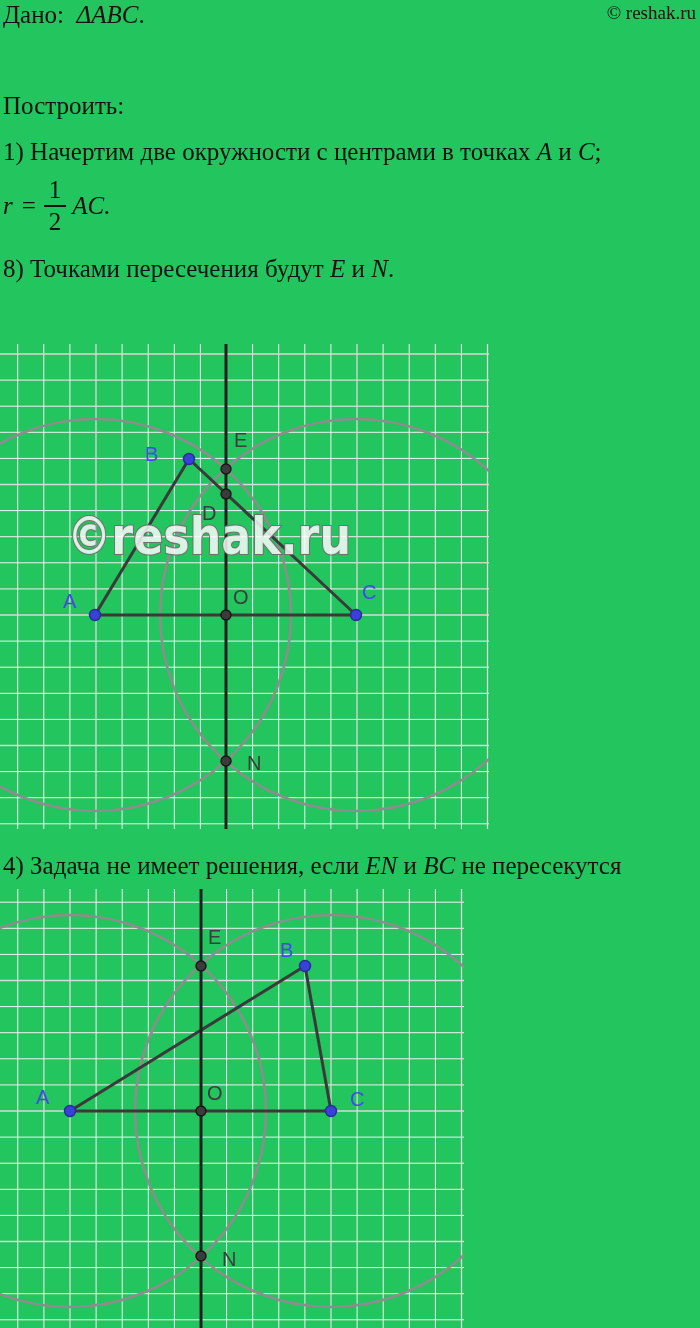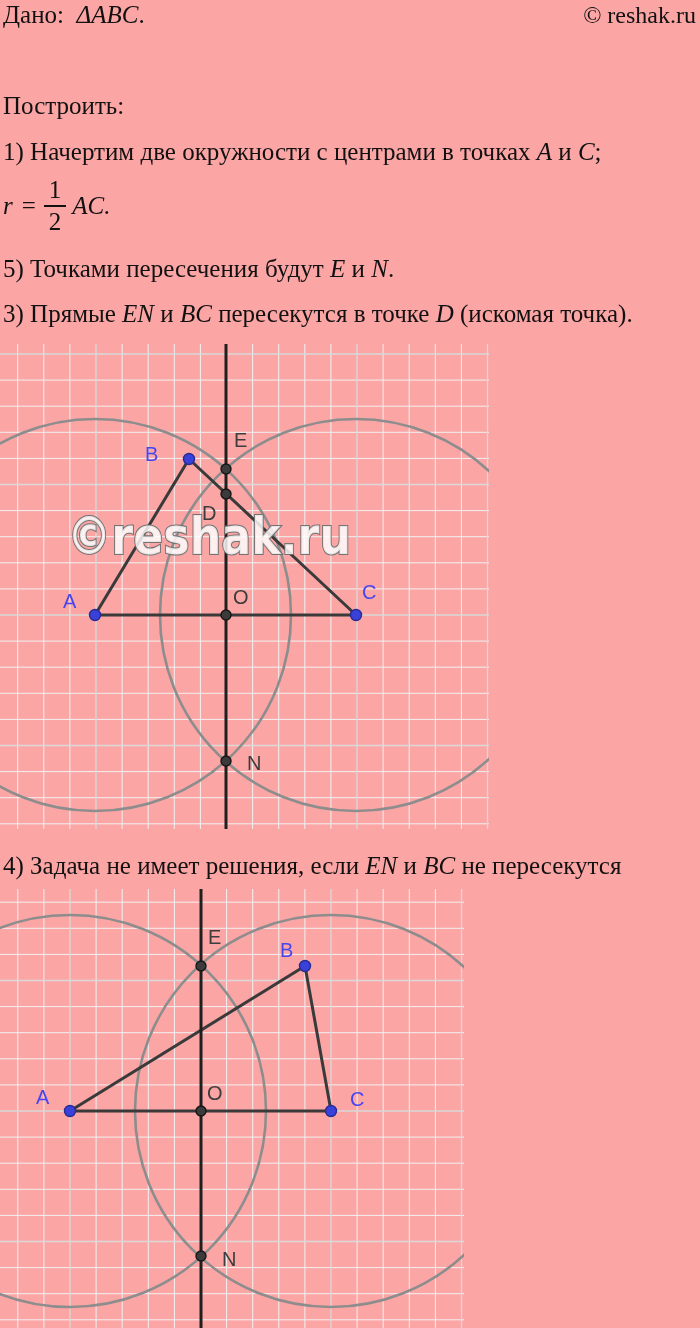--- a/index.html
+++ b/index.html
@@ -1,20 +1,20 @@
 <!DOCTYPE html>
 <html><head>
 <meta charset="utf-8">
 <style>
   html,body{margin:0;padding:0;}
-  .page{position:relative;width:700px;height:1328px;background:#fca5a5;overflow:hidden;
+  .page{position:relative;width:700px;height:1328px;background:#22c55e;overflow:hidden;
         font-family:"Liberation Serif","DejaVu Serif",serif;color:#111;}
   .tline{position:absolute;left:3px;white-space:nowrap;font-size:25px;line-height:1.2;}
   .tline i{font-style:italic;}
-  .copyright{position:absolute;top:2px;right:4px;font-size:24px;}
+  .copyright{position:absolute;top:2px;right:4px;font-size:19px;}
   .formula{position:absolute;left:3px;top:176px;display:flex;align-items:center;font-size:25px;}
   .frac{display:inline-flex;flex-direction:column;text-align:center;margin:0 6px 0 8px;line-height:1.12;}
   .frac .num{border-bottom:2.5px solid #111;padding:0 5px 1px 5px;}
   .frac .den{padding-top:1px;}
   .fig{position:absolute;}
   svg text{font-family:"Liberation Sans","DejaVu Sans",sans-serif;}
 </style>
 </head>
 <body>
 
@@ -28,22 +28,21 @@
   <div class="formula">
     <i>r</i>
     <span style="margin-left:9px">=</span>
     <span class="frac">
       <span class="num">1</span>
       <span class="den">2</span>
     </span>
     <i>AC.</i>
   </div>
 
-  <div class="tline" style="top:254px"><span>5) Точками пересечения будут </span><i>E</i><span> и </span><i>N</i><span>.</span></div>
-  <div class="tline" style="top:299px"><span>3) Прямые </span><i>EN</i><span> и </span><i>BC</i><span> пересекутся в точке </span><i>D</i><span> (искомая точка).</span></div>
+  <div class="tline" style="top:254px"><span>8) Точками пересечения будут </span><i>E</i><span> и </span><i>N</i><span>.</span></div>
   <div class="tline" style="top:851px"><span>4) Задача не имеет решения, если </span><i>EN</i><span> и </span><i>BC</i><span> не пересекутся</span></div>
 
   <svg class="fig" id="fig0" width="489" height="485" viewBox="0 0 489 485" style="left: 0px; top: 344px;">
       <line x1="17.69999999999999" y1="0" x2="17.69999999999999" y2="485" stroke="#f1f1f1" stroke-width="1"></line>
       <line x1="43.8" y1="0" x2="43.8" y2="485" stroke="#f1f1f1" stroke-width="1"></line>
       <line x1="69.9" y1="0" x2="69.9" y2="485" stroke="#f1f1f1" stroke-width="1"></line>
       <line x1="122.1" y1="0" x2="122.1" y2="485" stroke="#f1f1f1" stroke-width="1"></line>
       <line x1="148.2" y1="0" x2="148.2" y2="485" stroke="#f1f1f1" stroke-width="1"></line>
       <line x1="174.3" y1="0" x2="174.3" y2="485" stroke="#f1f1f1" stroke-width="1"></line>
       <line x1="200.4" y1="0" x2="200.4" y2="485" stroke="#f1f1f1" stroke-width="1"></line>

